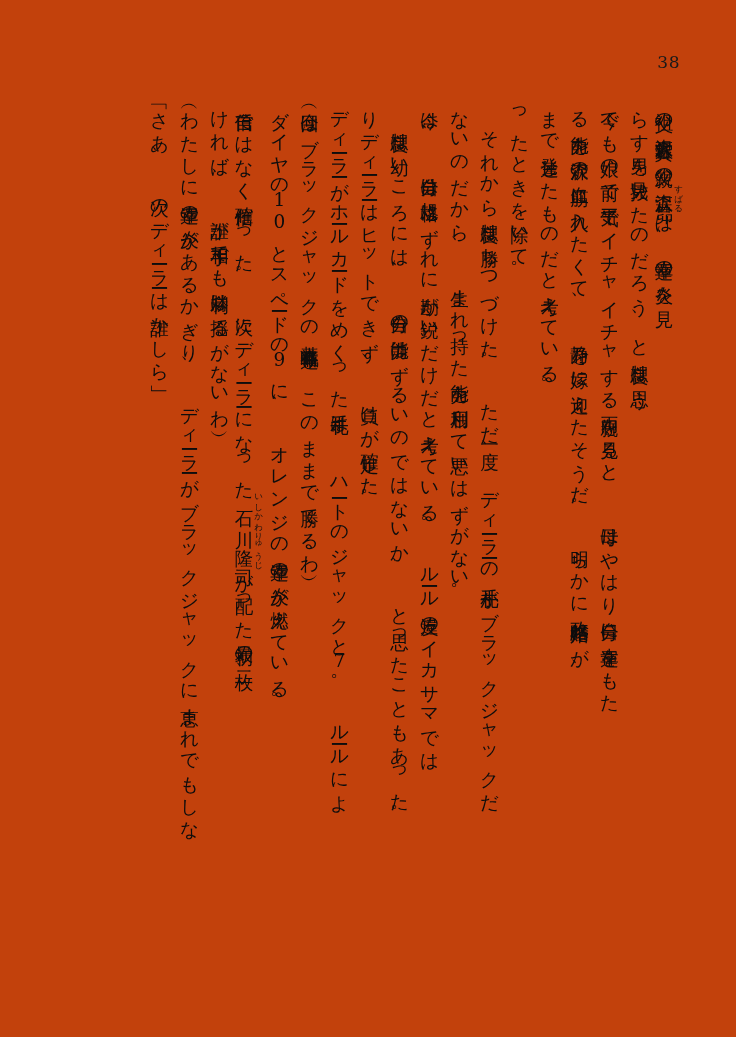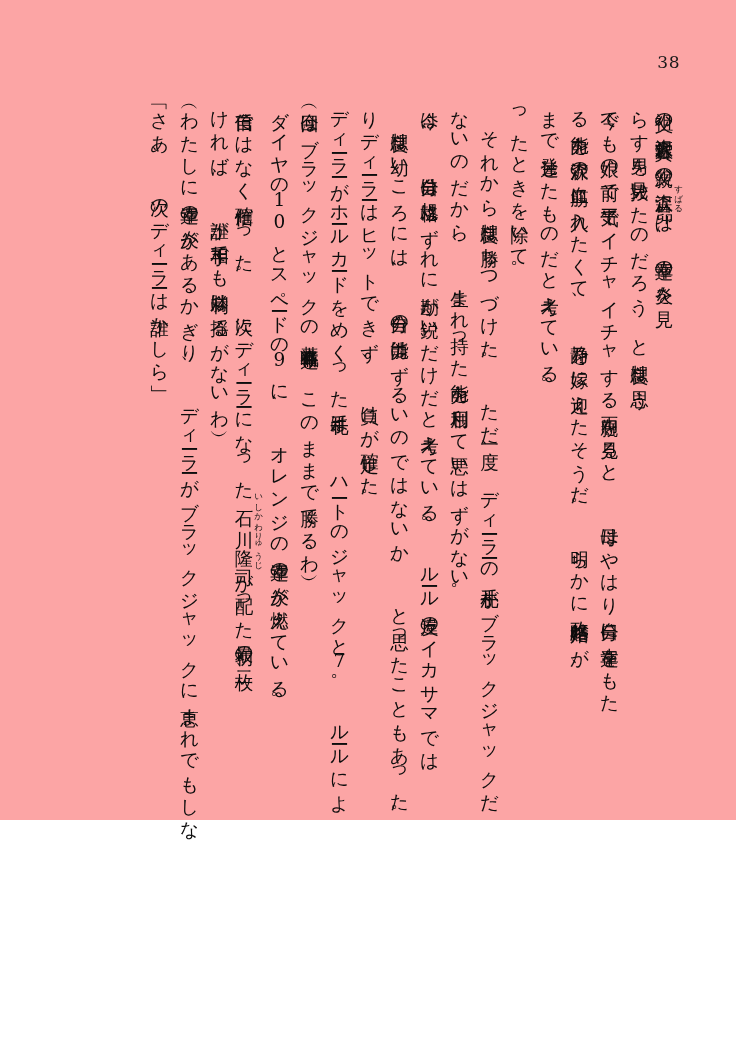--- a/index.html
+++ b/index.html
@@ -10,22 +10,22 @@
   body {
     width: 736px;
     height: 1037px;
     font-family: "DejaVu Serif", "Liberation Serif", serif;
     color: #111111;
     overflow: hidden;
   }
   .page {
     position: relative;
     width: 736px;
-    height: 820px;
-    background: #fca5a5;
+    height: 1037px;
+    background: #c2410c;
     box-sizing: border-box;
   }
   .page-number {
     position: absolute;
     top: 52px;
     right: 56px;
     font-size: 17px;
     font-family: "DejaVu Serif", "Liberation Serif", serif;
     letter-spacing: 0.5px;
     color: #1a1a1a;

